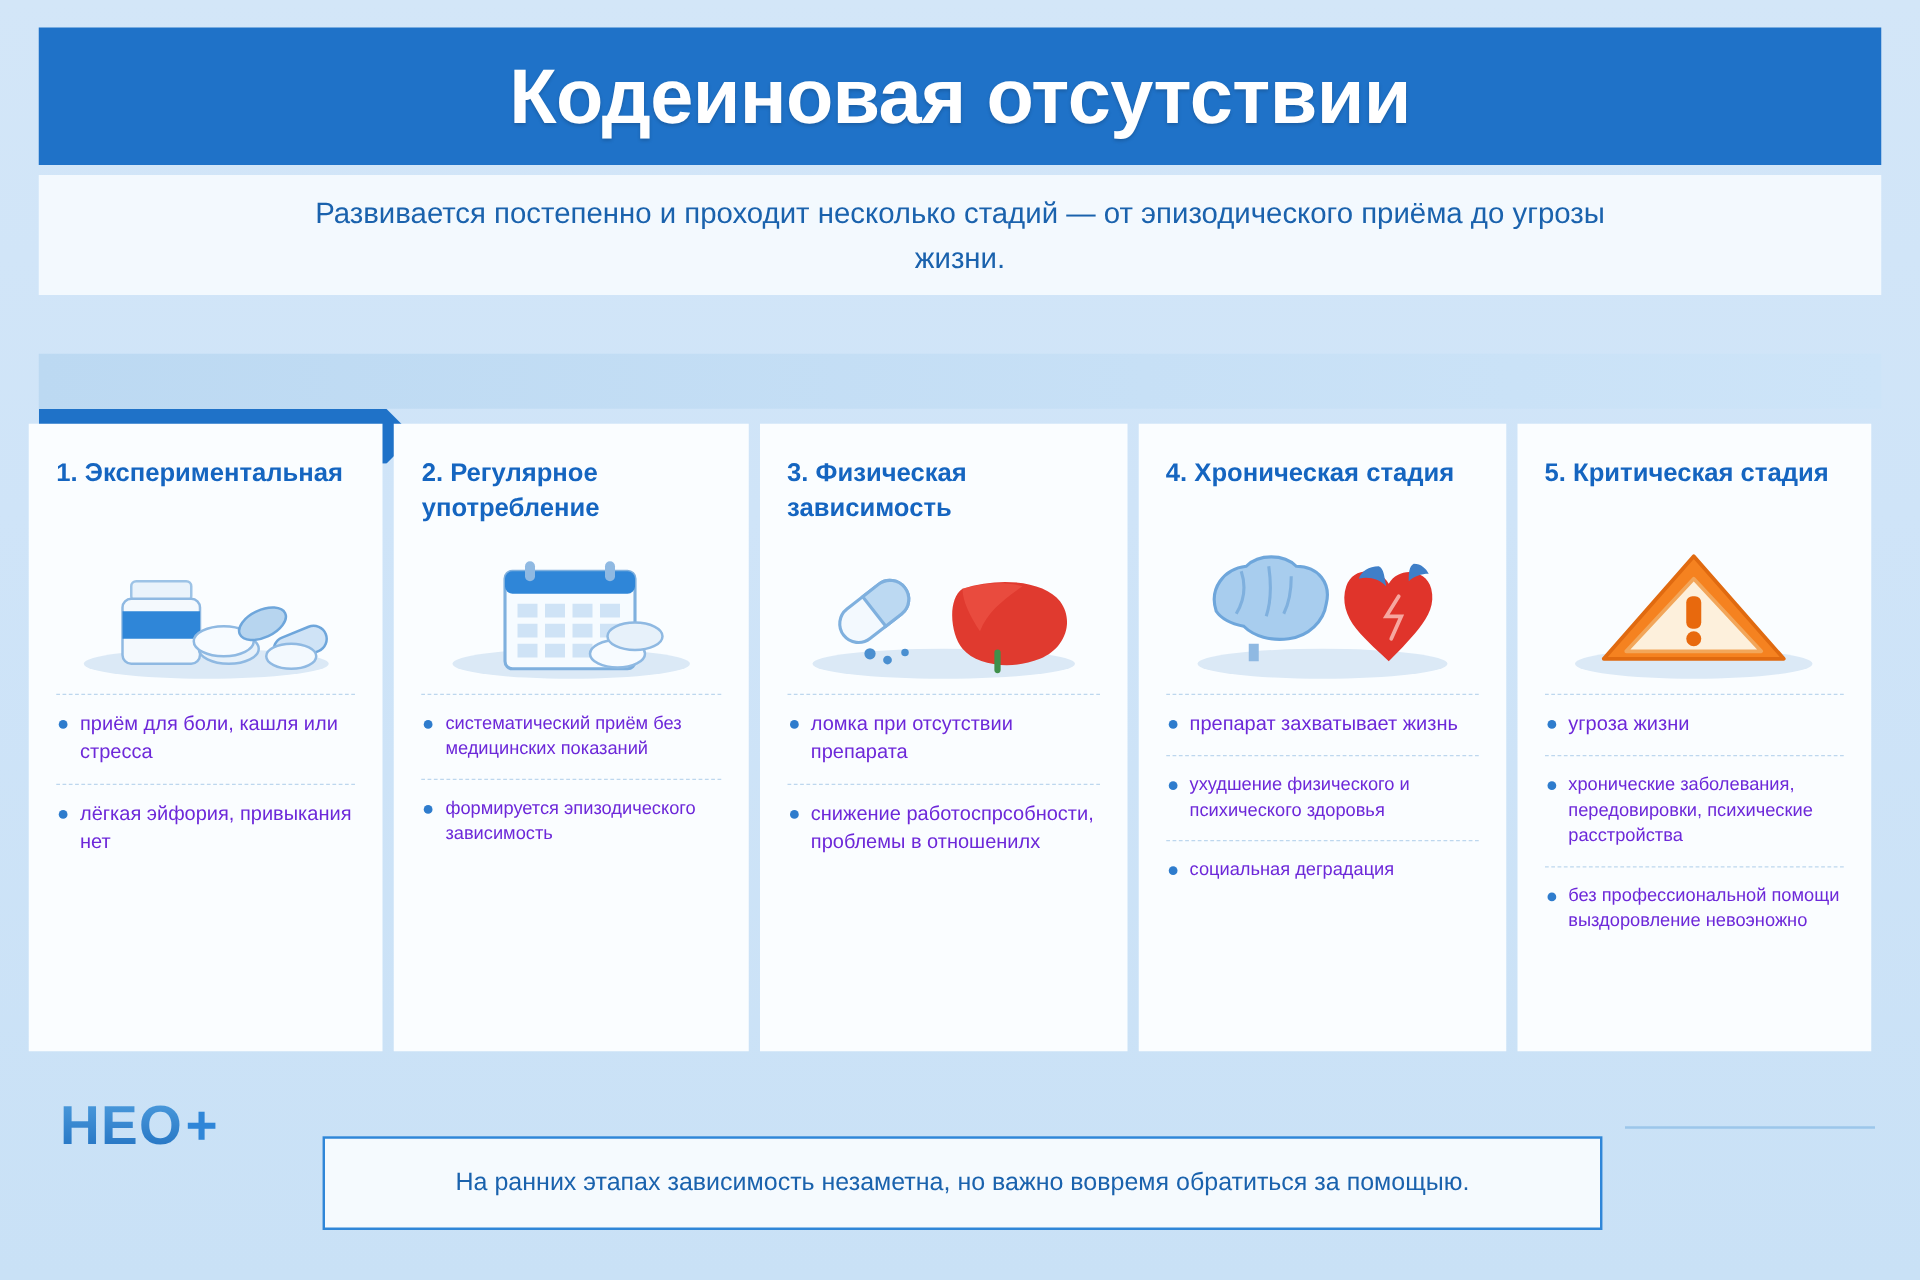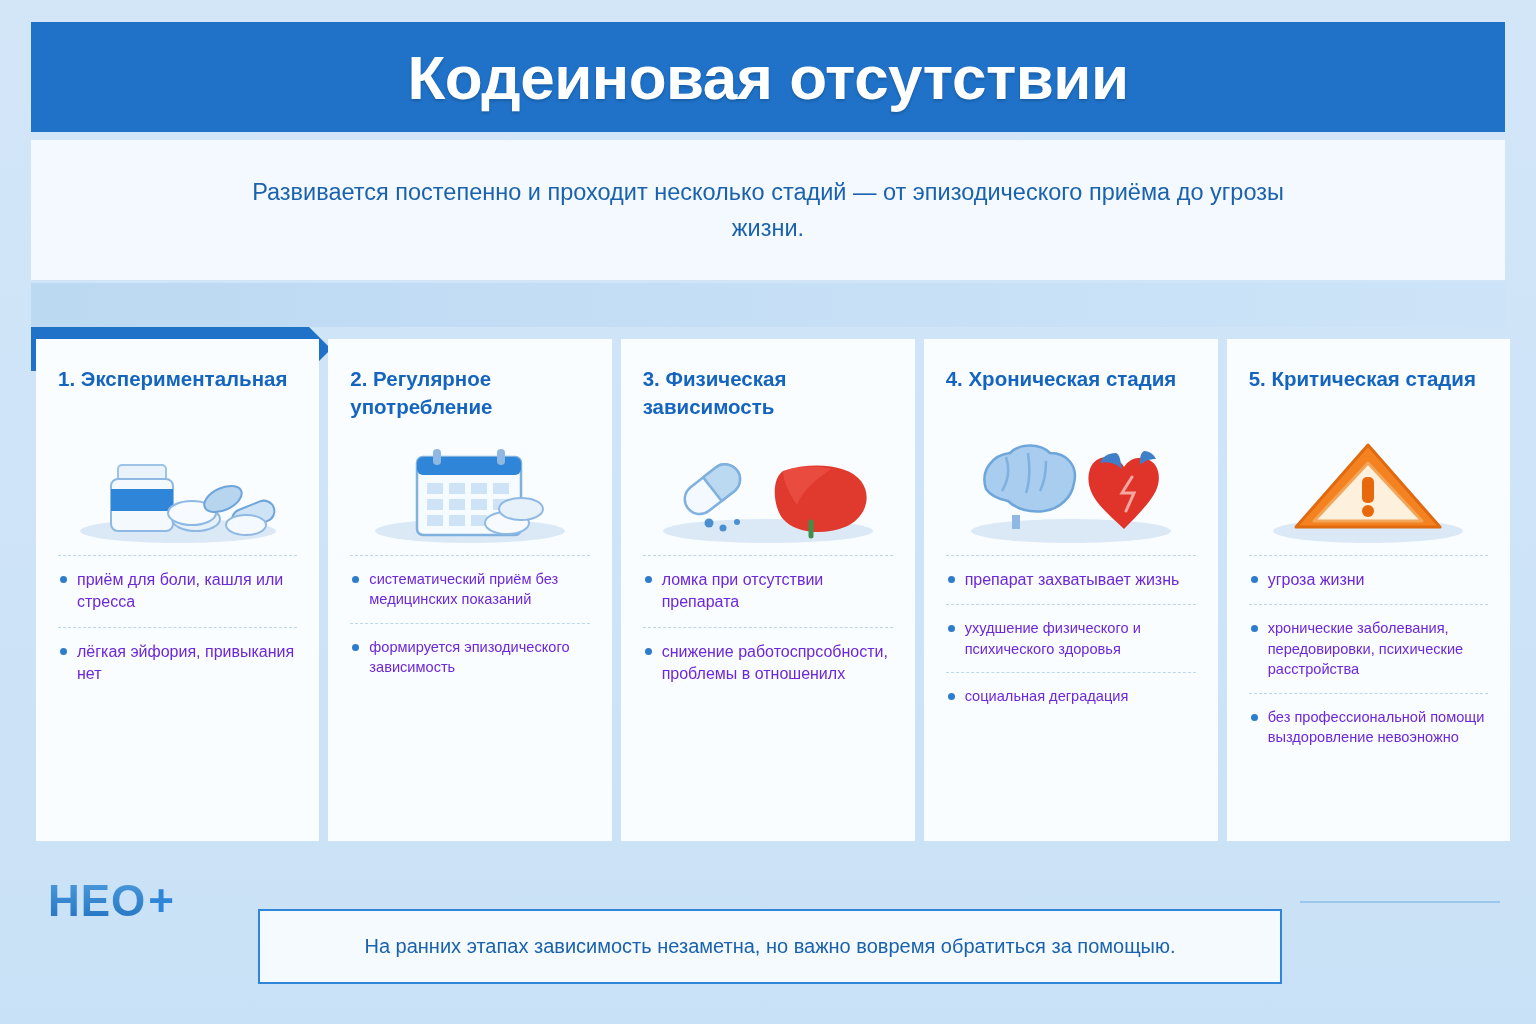--- a/index.html
+++ b/index.html
@@ -28,21 +28,21 @@
     font-size: 62px;
     font-weight: bold;
     letter-spacing: -0.5px;
     text-shadow: 0 2px 3px rgba(0,0,0,0.18);
   }
 
   
   .subtitle-panel {
     position: absolute;
     left: 31px; top: 140px;
-    width: 1474px; height: 140px;
+    width: 1474px; height: 96px;
     background: #f3f9fe;
     display: flex; align-items: center; justify-content: center;
     text-align: center;
   }
   .subtitle-text {
     color: #1a62ad;
     font-size: 23.5px;
     line-height: 1.55;
     max-width: 1050px;
   }
@@ -68,21 +68,21 @@
     clip-path: polygon(0 0, calc(100% - 22px) 0, 100% 50%, calc(100% - 22px) 100%, 0 100%);
     margin-top: 44px;
   }
   .ribbon-label {
     color: #fff; font-size: 21px; font-weight: bold;
   }
 
   
   .cards {
     position: absolute;
-    left: 36px; top: 339px;
+    left: 23px; top: 339px;
     width: 1474px; height: 502px;
     display: flex; gap: 9px;
   }
   .card {
     flex: 1 1 0;
     background: #fafdff;
     padding: 26px 22px 18px 22px;
     display: flex; flex-direction: column;
   }
   .card-title {

